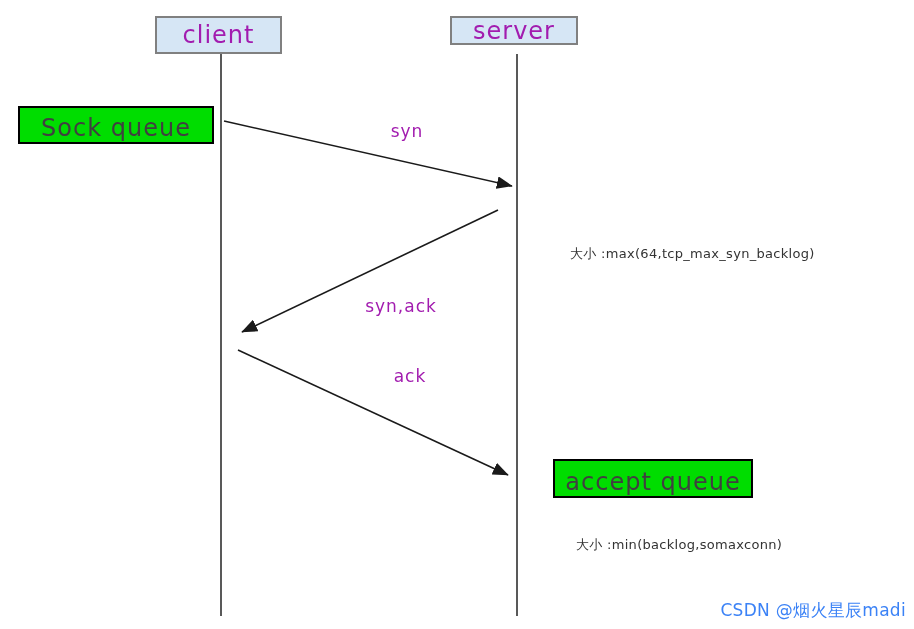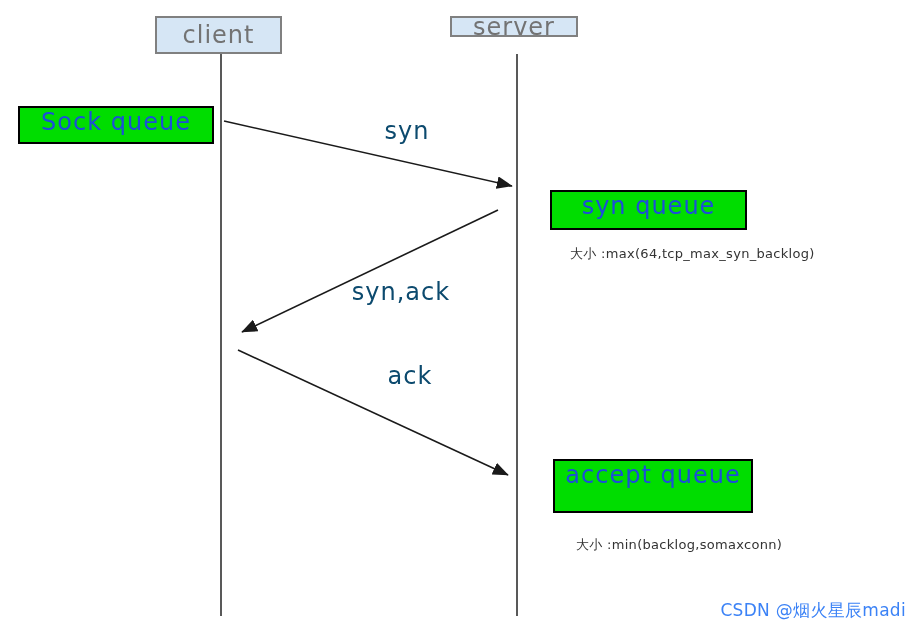--- a/index.html
+++ b/index.html
@@ -24,49 +24,49 @@
   .actor-box {
     position: absolute;
     background: var(--actor-fill, #d6e6f5);
     border: 2px solid #808080;
     box-sizing: border-box;
     display: flex;
     align-items: center;
     justify-content: center;
     font-size: 24px;
     letter-spacing: 1px;
-    color: #737373;
+    color: #a21caf;
   }
   .actor-client { left: 155px; top: 16px; width: 127px; height: 38px; }
-  .actor-server { left: 450px; top: 16px; width: 128px; height: 21px; }
+  .actor-server { left: 450px; top: 16px; width: 128px; height: 29px; }
   .queue-box {
     position: absolute;
     background: var(--queue-fill, #00dd00);
     border: 2px solid #000000;
     box-sizing: border-box;
     display: flex;
-    align-items: flex-start;
+    align-items: flex-end;
     justify-content: center;
     font-size: 24px;
     letter-spacing: 1px;
-    color: #1d4ed8;
+    color: #404040;
   }
   .queue-sock   { left: 18px;  top: 106px; width: 196px; height: 38px; }
   .queue-syn    { left: 550px; top: 190px; width: 197px; height: 40px; }
-  .queue-accept { left: 553px; top: 459px; width: 200px; height: 54px; }
+  .queue-accept { left: 553px; top: 459px; width: 200px; height: 39px; }
   .msg-label {
     position: absolute;
     transform: translate(-50%, -50%);
-    font-size: 24px;
+    font-size: 17px;
     letter-spacing: 1px;
-    color: #0c4a6e;
+    color: #a21caf;
     white-space: nowrap;
   }
   .label-syn    { left: 407px; top: 131px; }
-  .label-synack { left: 401px; top: 292px; }
+  .label-synack { left: 401px; top: 306px; }
   .label-ack    { left: 410px; top: 376px; }
   .size-note {
     position: absolute;
     font-size: 13px;
     color: #333333;
     letter-spacing: 0.3px;
     white-space: nowrap;
   }
   .note-syn    { left: 570px; top: 245px; }
   .note-accept { left: 576px; top: 536px; }
@@ -103,23 +103,20 @@
   <div class="actor-box actor-client">
     <span>client</span>
   </div>
   <div class="actor-box actor-server">
     <span>server</span>
   </div>
 
   <div class="queue-box queue-sock">
     <span>Sock queue</span>
   </div>
-  <div class="queue-box queue-syn">
-    <span>syn queue</span>
-  </div>
   <div class="queue-box queue-accept">
     <span>accept queue</span>
   </div>
 
   <div class="size-note note-syn">大小 :max(64,tcp_max_syn_backlog)</div>
   <div class="size-note note-accept">大小 :min(backlog,somaxconn)</div>
 
   <div class="msg-label label-syn">syn</div>
   <div class="msg-label label-synack">syn,ack</div>
   <div class="msg-label label-ack">ack</div>

